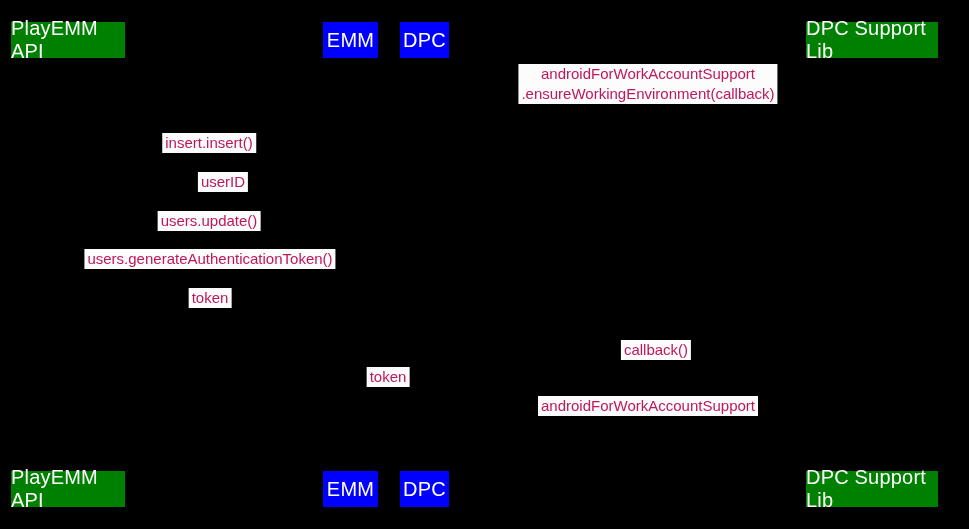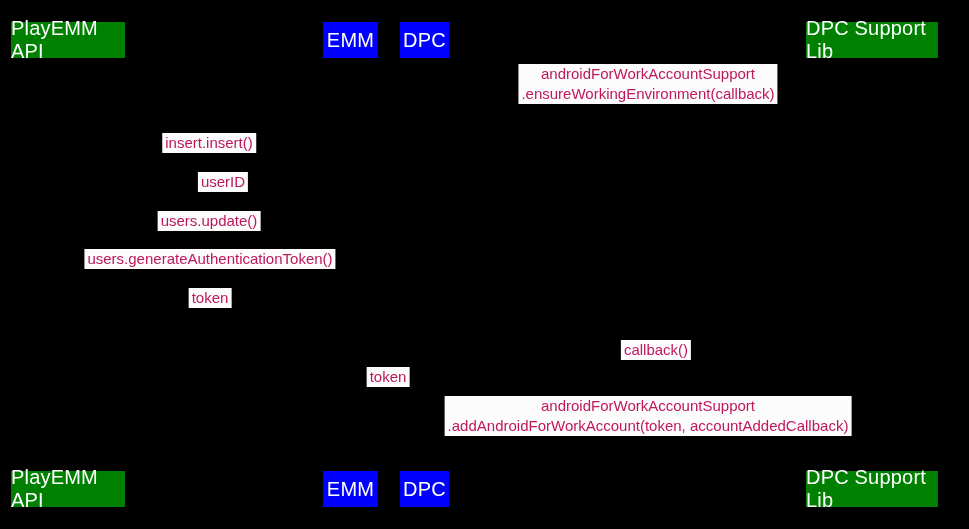--- a/index.html
+++ b/index.html
@@ -58,21 +58,20 @@
   <div class="msg" style="left:209px; top:211px;">users.update()</div>
 
   <div class="msg" style="left:210px; top:288px;">token</div>
 
   <div class="msg" style="left:648px; top:340px;margin-left:8px;">callback()</div>
 
   <div class="msg" style="left:388px; top:367px;">token</div>
 
   <div class="msg" style="left:648px; top:396px;">
     <div>androidForWorkAccountSupport</div>
-    <div>.addAndroidForWorkAccount(token, accountAddedCallback)</div>
   </div>
 
   <div class="actor" style="left: 11px; top: 471px; width: 114px; background-color: rgb(0, 128, 0);">PlayEMM API</div>
   <div class="actor" style="left: 323px; top: 471px; width: 55px; background-color: rgb(0, 0, 255);">EMM</div>
   <div class="actor" style="left: 400px; top: 471px; width: 49px; background-color: rgb(0, 0, 255);">DPC</div>
   <div class="actor" style="left: 806px; top: 471px; width: 132px; background-color: rgb(0, 128, 0);">DPC Support Lib</div>
 
 </div>
 
 </body></html>

